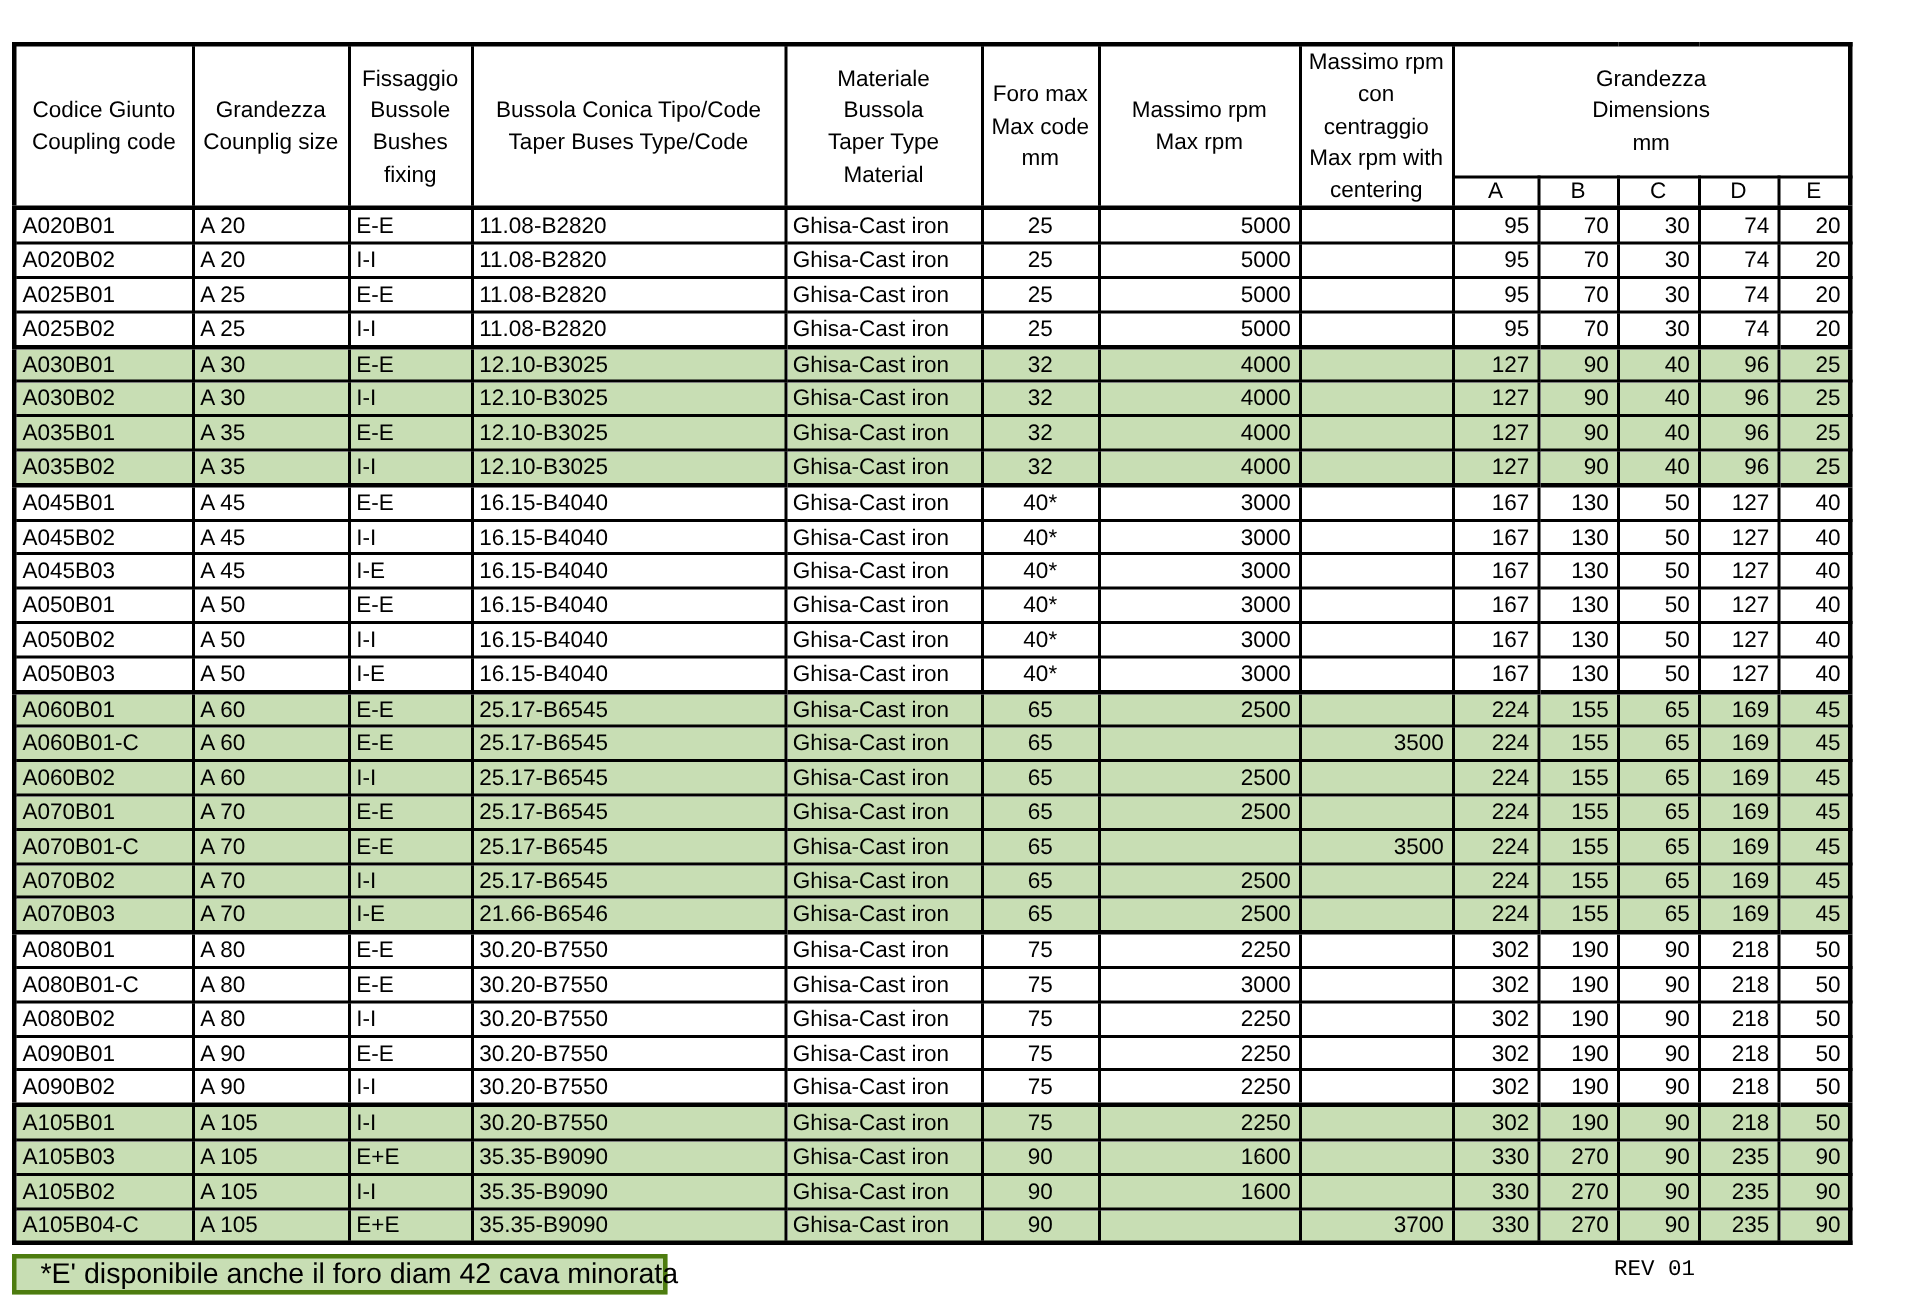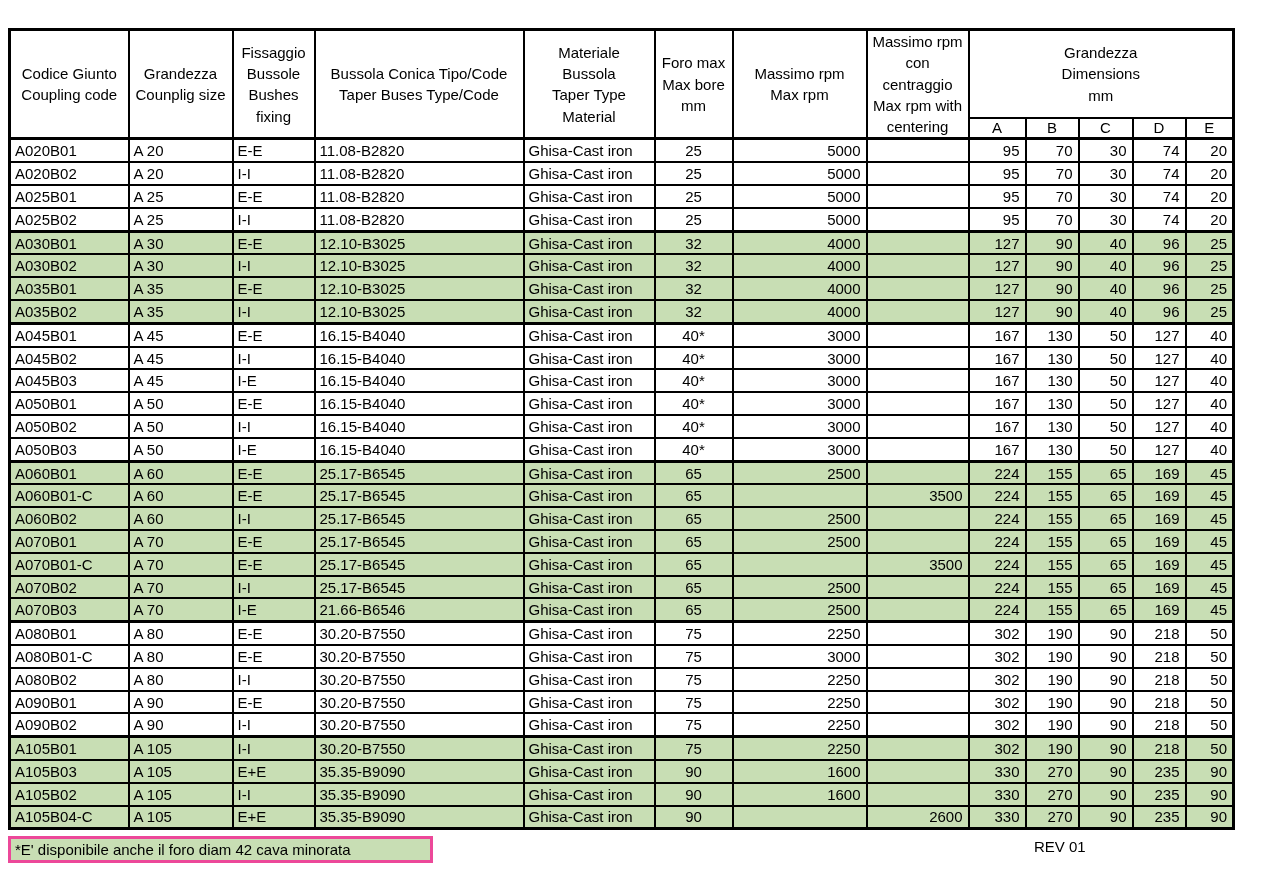--- a/index.html
+++ b/index.html
@@ -24,25 +24,25 @@
     height:20.8px; font-size:15px; vertical-align:middle;
     white-space:nowrap; padding:0;
   }
   td.l { text-align:left;  padding-left:4px; }
   td.c { text-align:center; }
   td.r { text-align:right; padding-right:5px; }
   tr.green td { background:#c8deb4; }
   tr.thick td { border-top:3px solid #000; }
   .footnote {
     position:absolute; left:8px; top:836px; width:415px; height:21px;
-    background:#c8deb4; border:3px solid #ec4899;
-    font-size:15px; line-height:21px; padding-left:4px; white-space:nowrap;
+    background:#c8deb4; border:3px solid #4d7c0f;
+    font-size:19px; line-height:21px; padding-left:16px; white-space:nowrap;
   }
   .rev {
-    position:absolute; left:1034px; top:838px; font-size:15px;
+    position:absolute; left:1076px; top:838px; font-size:15px;font-family:Liberation Mono, monospace;
   }
 </style>
 </head>
 <body>
 
 <table class="spec">
   <colgroup>
     <col style="width:119px">
       <col style="width:104px">
       <col style="width:82px">
@@ -67,21 +67,21 @@
 Bussole
 Bushes
 fixing</th>
       <th rowspan="2">Bussola Conica Tipo/Code
 Taper Buses Type/Code</th>
       <th rowspan="2">Materiale
 Bussola
 Taper Type
 Material</th>
       <th rowspan="2">Foro max
-Max bore
+Max code
 mm</th>
       <th rowspan="2">Massimo rpm
 Max  rpm</th>
       <th rowspan="2">Massimo rpm
 con centraggio
 Max rpm with
 centering</th>
       <th colspan="5">Grandezza
 Dimensions
 mm</th>
@@ -531,21 +531,21 @@
         <td class="r">90</td>
       </tr>
       <tr class="green">
         <td class="l">A105B04-C</td>
         <td class="l">A 105</td>
         <td class="l">E+E</td>
         <td class="l">35.35-B9090</td>
         <td class="l">Ghisa-Cast iron</td>
         <td class="c">90</td>
         <td class="r"></td>
-        <td class="r">2600</td>
+        <td class="r">3700</td>
         <td class="r">330</td>
         <td class="r">270</td>
         <td class="r">90</td>
         <td class="r">235</td>
         <td class="r">90</td>
       </tr>
     </tbody>
 </table>
 
 <div class="footnote">*E' disponibile anche il foro diam 42 cava minorata</div>

